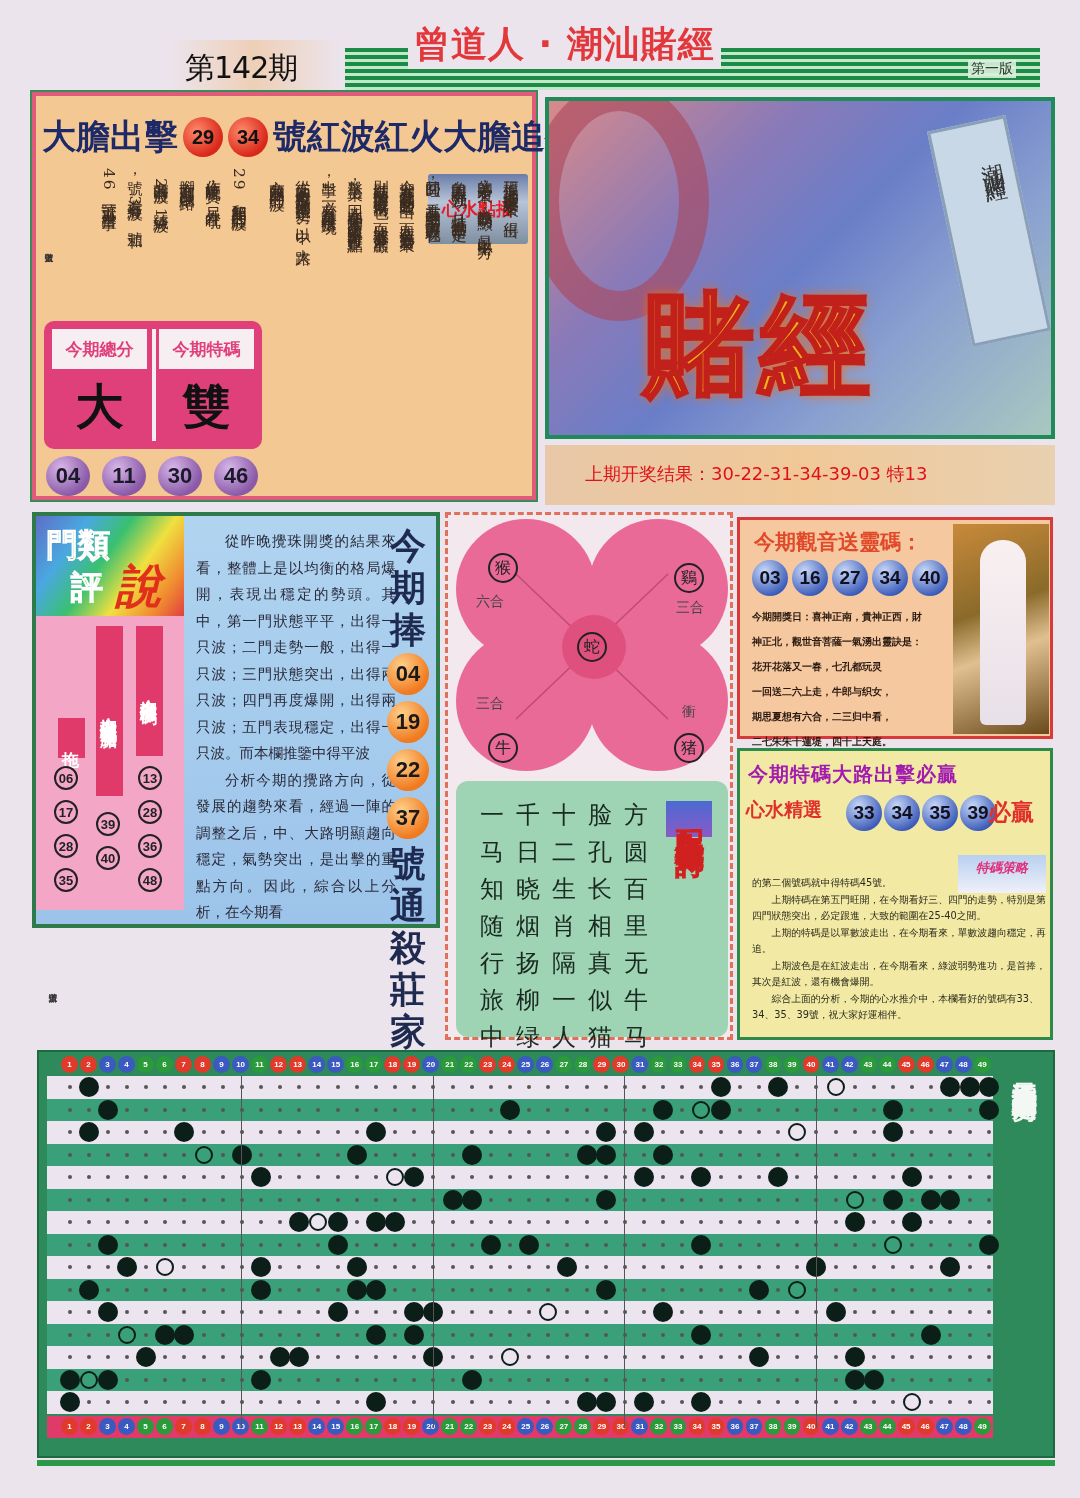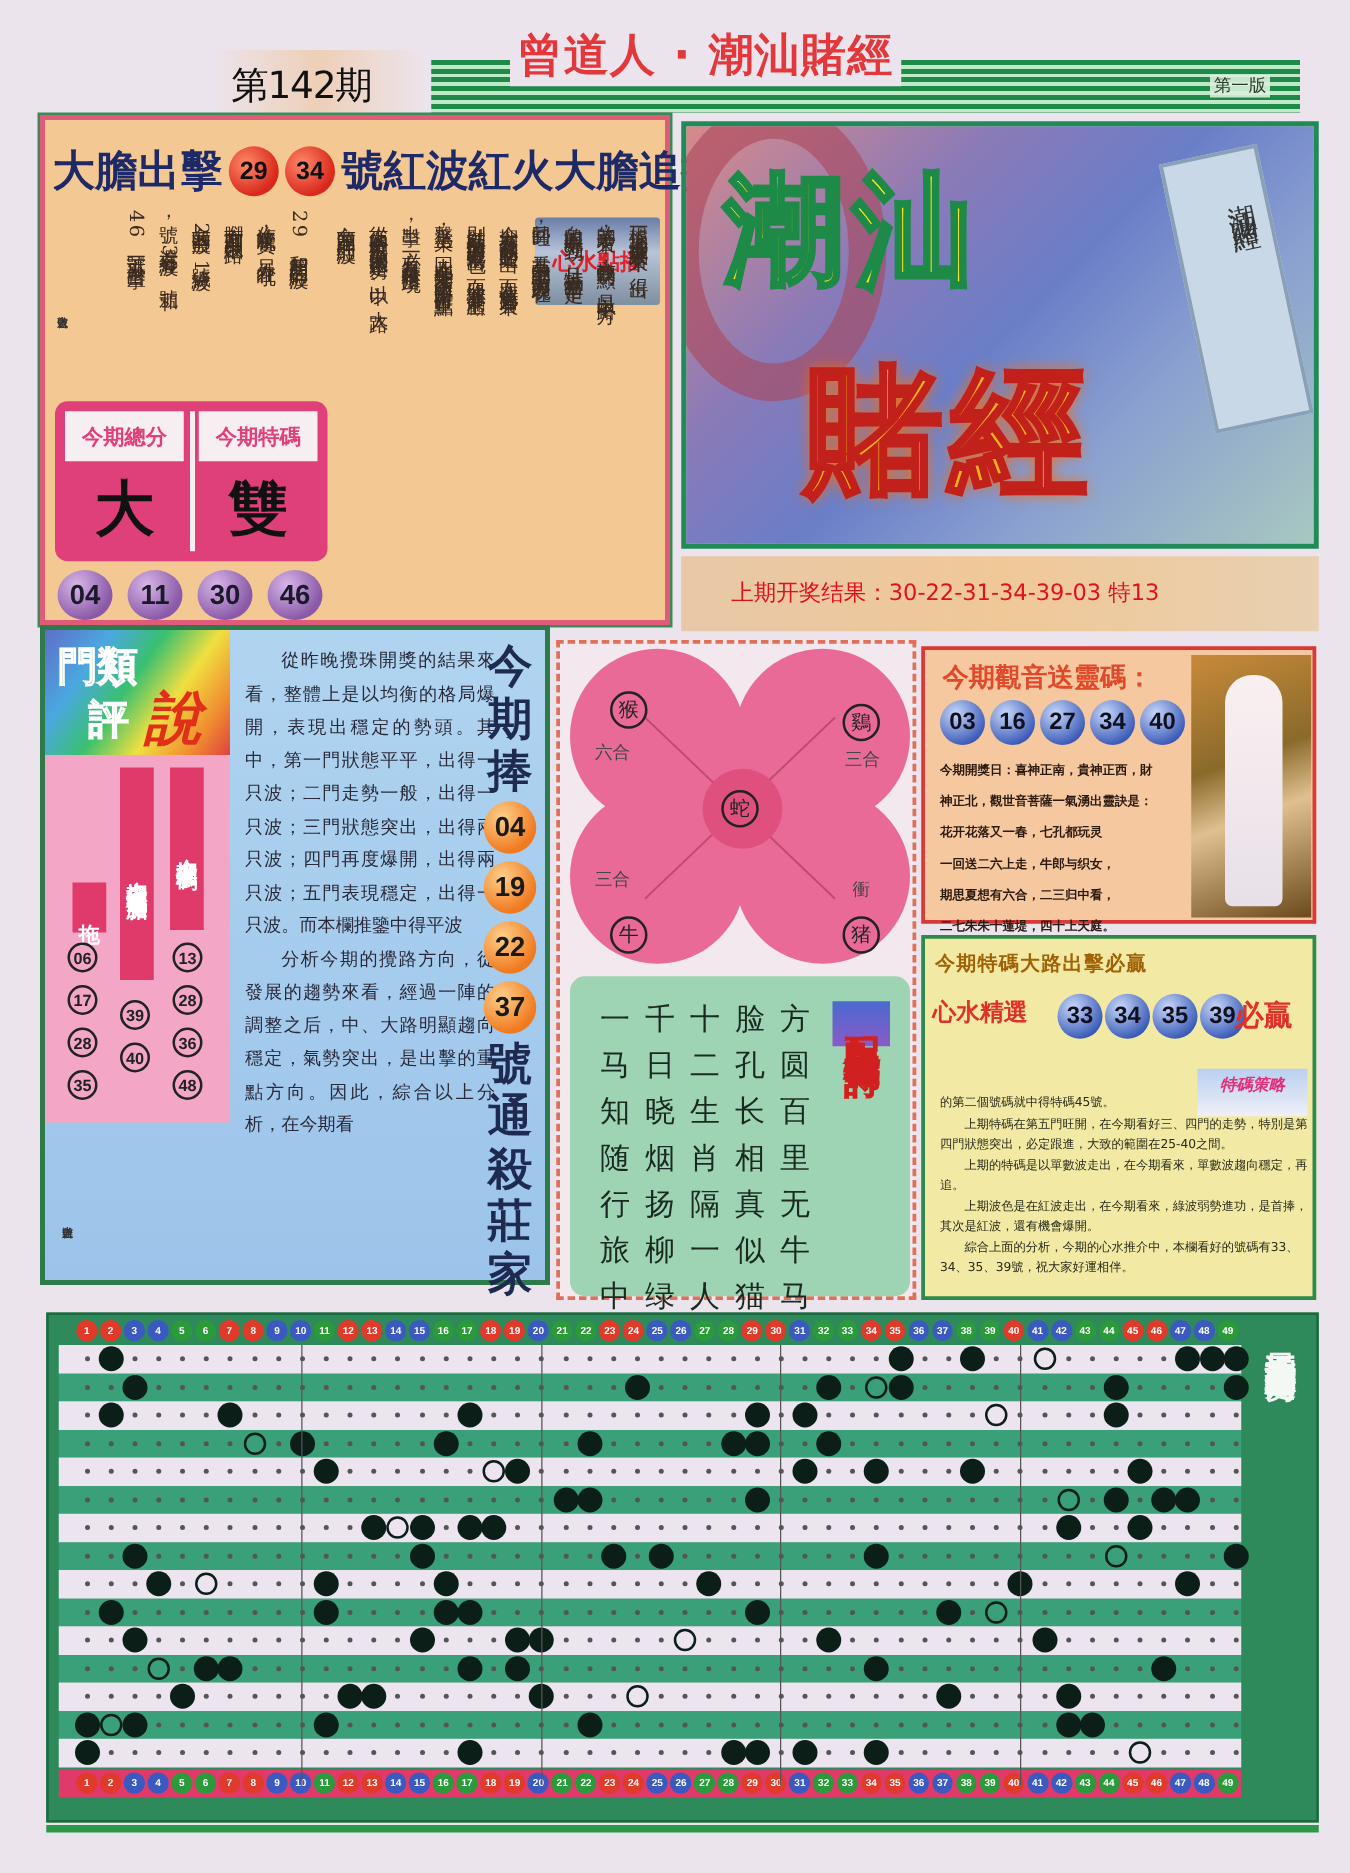--- a/index.html
+++ b/index.html
@@ -36,21 +36,21 @@
   #hero-ring { left: -20px; top: -20px; width: 180px; height: 240px; border-radius: 50%; border: 30px solid rgba(170,70,90,.6); }
   #hero-book { left: 400px; top: 20px; width: 80px; height: 220px; background: #c8d8e6; transform: rotate(-12deg); border: 3px solid #8aa0b8; }
   #hero-book-title { left: 425px; top: 45px; writing-mode: vertical-rl; font-size: 22px; color: #333; letter-spacing: 6px; transform: rotate(-12deg); }
   #hero-t1 { left: 30px; top: 20px; font-size: 96px; font-weight: bold; color: #f7e616; -webkit-text-stroke: 3px #1d8a48; letter-spacing: 8px; }
   #hero-t2 { left: 95px; top: 170px; font-size: 110px; font-weight: bold; color: #f2b41a; -webkit-text-stroke: 3px #c2201a; letter-spacing: 6px; text-shadow: 0 0 12px #ff6a00; }
 
   #lastresult-band { left: 545px; top: 445px; width: 510px; height: 60px; background: linear-gradient(90deg,#e8c8a8,#f0c898,#e8d0b0); }
   #lastresult { left: 585px; top: 462px; font-size: 18px; color: #e0111a; font-family: "DejaVu Sans", sans-serif; }
 
   
-  #sec2 { left: 32px; top: 500px; width: 408px; height: 528px; border: 4px solid #2f7a4a; background: linear-gradient(180deg,#b0d4f0,#9cc4ea); }
+  #sec2 { left: 32px; top: 512px; width: 408px; height: 416px; border: 4px solid #2f7a4a; background: linear-gradient(180deg,#b0d4f0,#9cc4ea); }
   #sec2-logo { left: 0; top: 0; width: 148px; height: 100px; background: linear-gradient(125deg,#5e6ec8 0%,#4aa8e0 25%,#3ac070 45%,#f0e040 65%,#f08a30 85%,#e04040 100%); }
   #sec2-logo1 { left: 10px; top: 8px; font-size: 32px; font-weight: bold; color: #1d8a48; -webkit-text-stroke: 1px #fff; }
   #sec2-logo2 { left: 35px; top: 50px; font-size: 32px; font-weight: bold; color: #1d8a48; -webkit-text-stroke: 1px #fff; }
   #sec2-logo3 { left: 80px; top: 40px; font-size: 46px; font-weight: bold; color: #e0301a; font-style: italic; }
   #pink-panel { left: 0; top: 100px; width: 148px; height: 294px; background: #f4a6c6; }
   .pinkvlabel { background: #e03a6a; color: #fff; writing-mode: vertical-rl; font-size: 17px; font-weight: bold; text-align: center; padding: 4px 2px; letter-spacing: 2px; }
   .cnum { width: 24px; height: 24px; border-radius: 50%; border: 2px solid #222; font-size: 13px; font-weight: bold; display:flex; align-items:center; justify-content:center; color:#222; font-family:"Liberation Sans", sans-serif; }
   #sec2-body { left: 160px; top: 12px; width: 200px; font-size: 14.5px; line-height: 26.5px; color: #2a2a3a; text-align: justify; font-family: "DejaVu Serif", serif; }
   #sec2-tail { left: 8px; top: 426px; width: 356px; font-size: 14px; line-height: 30px; color: #2a2a3a; font-family: "DejaVu Serif", serif; }
   #sec2-side { left: 344px; top: 8px; width: 56px; display:flex; flex-direction:column; align-items:center; }
@@ -73,21 +73,21 @@
   #gy { left: 737px; top: 517px; width: 316px; height: 222px; background: #f6c8a0; border: 3px solid #d83a3a; }
   #gy-title { left: 14px; top: 8px; font-size: 21px; font-weight: bold; color: #e04a2a; }
   #gy-balls { left: 12px; top: 40px; display:flex; gap: 4px; }
   .bball { width: 36px; height: 36px; border-radius: 50%; background: radial-gradient(circle at 35% 30%,#c8d8f8,#3a5ab8 75%); color:#101020; font-size: 19px; font-weight:bold; display:flex; align-items:center; justify-content:center; font-family:"Liberation Sans", sans-serif; }
   #gy-text { left: 12px; top: 84px; width: 198px; font-size: 10px; line-height: 25px; color: #2a1a10; font-weight: bold; }
   #gy-img { left: 213px; top: 4px; width: 96px; height: 210px; background: linear-gradient(160deg,#c88a3a,#8a6a2a 40%,#e0c090 60%,#6a4a1a); }
   #gy-figure { left: 240px; top: 20px; width: 46px; height: 185px; background: linear-gradient(180deg,#f8f0f0,#e8e0e8); border-radius: 22px 22px 6px 6px; }
 
   
   #sp { left: 737px; top: 748px; width: 316px; height: 292px; background: #f2eaa4; border: 3px solid #2e8a4a; }
-  #sp-title { left: 8px; top: 10px; font-size: 16px; font-weight: bold; color: #a16207; letter-spacing: 1px; }
+  #sp-title { left: 8px; top: 10px; font-size: 20px; font-weight: bold; color: #a21caf; letter-spacing: 1px; }
   #sp-sub { left: 6px; top: 46px; font-size: 19px; font-weight: bold; color: #e0302a; }
   #sp-balls { left: 106px; top: 44px; display:flex; gap: 2px; }
   #sp-win { left: 248px; top: 46px; font-size: 23px; font-weight: bold; color: #e0302a; }
   #sp-badge { left: 218px; top: 104px; width: 88px; height: 38px; background: linear-gradient(180deg,#b8d0f0,#f0f0f8); color: #e0307a; font-weight: bold; font-size: 13px; font-style: italic; text-align: center; padding-top: 4px; }
   #sp-text { left: 12px; top: 124px; width: 294px; font-size: 9.8px; line-height: 16.5px; color: #2a2a1a; }
   #sp-text p { text-indent: 0; }
   #sp-text p.ind { text-indent: 2em; }
 
   
   #grid { left: 37px; top: 1050px; width: 1018px; height: 408px; background: #2e8a5a; border: 2px solid #1d6a40; }
@@ -157,21 +157,20 @@
     <div class="pball">11</div>
     <div class="pball">30</div>
     <div class="pball">46</div>
   </div>
 </div>
 
 <div class="abs" id="hero">
   <div class="abs" id="hero-ring"></div>
   <div class="abs" id="hero-book"></div>
   <div class="abs" id="hero-book-title">潮汕賭經</div>
-  <div class="abs" id="hero-t1">潮汕</div>
   <div class="abs" id="hero-t2">賭經</div>
 </div>
 <div class="abs" id="lastresult-band"></div>
 <div class="abs" id="lastresult">上期开奖结果：30-22-31-34-39-03 特13</div>
 
 <div class="abs" id="sec2">
   <div class="abs" id="sec2-logo">
     <div class="abs" id="sec2-logo1">門類</div>
     <div class="abs" id="sec2-logo2">評</div>
     <div class="abs" id="sec2-logo3">說</div>

